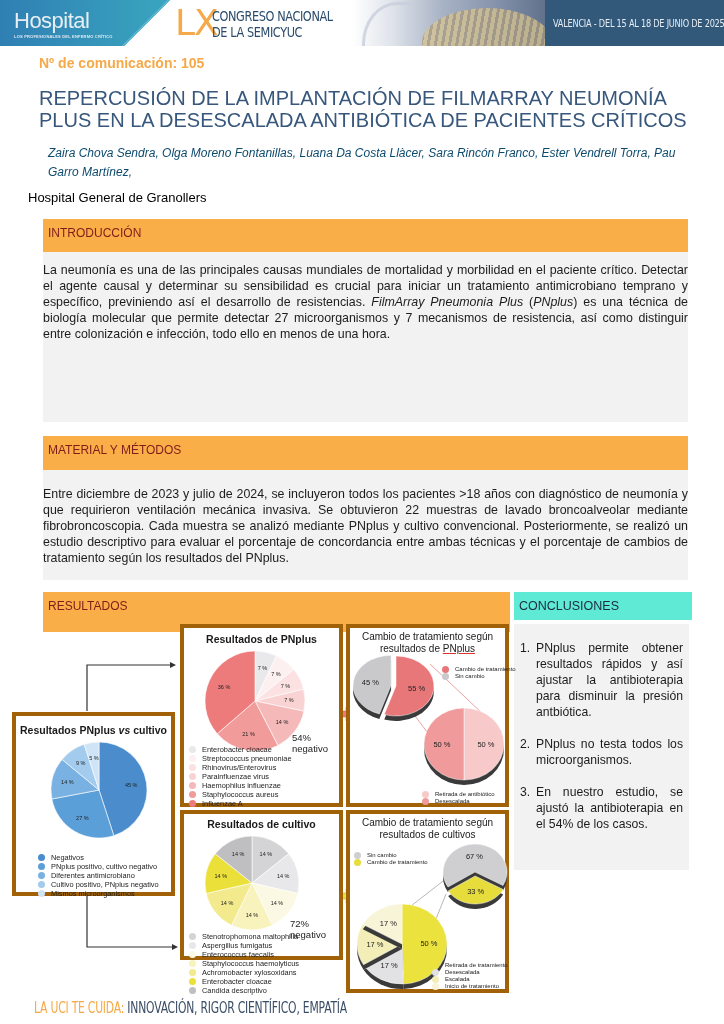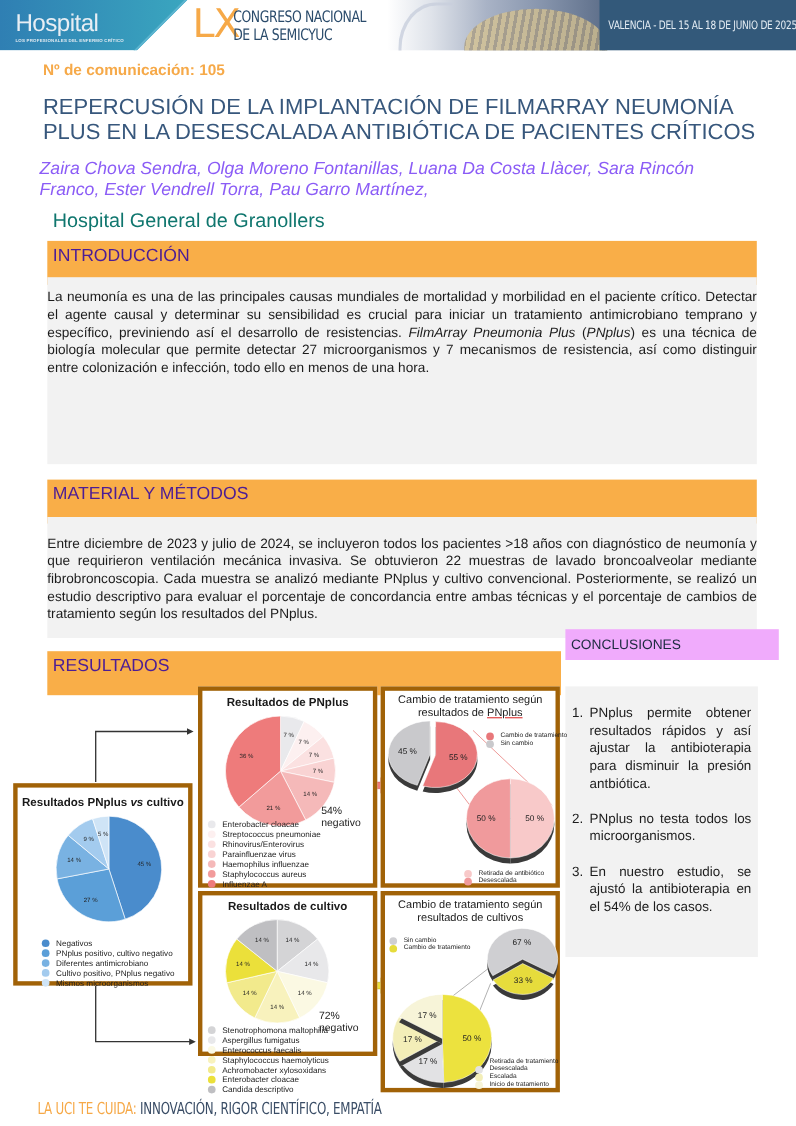--- a/index.html
+++ b/index.html
@@ -11,26 +11,26 @@
   .logo-sub { position: absolute; left: 14px; top: 34px; color: #dfe9f1; font-size: 4px; font-weight: bold; letter-spacing: 0.2px; }
   .lx { position: absolute; left: 175px; top: 3px; color: #f6a948; font-family: "DejaVu Sans", sans-serif; font-size: 36px; font-weight: normal; line-height: 40px; letter-spacing: -1px; }
   .congreso { position: absolute; left: 212px; top: 8px; color: #2a4b6b; font-family: "DejaVu Sans", sans-serif; font-size: 14.5px; line-height: 16px; letter-spacing: -0.5px; transform: scaleX(0.78); transform-origin: left top; }
   .hdr-photo { position: absolute; left: 352px; top: 0; width: 200px; height: 46px; background: linear-gradient(90deg, #ffffff 0%, #dfe3ea 20%, #a9b3c6 45%, #8795ad 70%, #5c6d88 100%); }
   .hdr-photo .arch { position: absolute; left: 70px; top: 8px; width: 130px; height: 70px; border-radius: 60% 60% 0 0; background: repeating-linear-gradient(100deg, #d8c38e 0 4px, #a89a7e 4px 7px); opacity: 0.75; }
   .hdr-photo .arch2 { position: absolute; left: 10px; top: 2px; width: 50px; height: 60px; border-radius: 70% 0 0 0; border-top: 3px solid #c8cfdd; border-left: 3px solid #c8cfdd; opacity: 0.8; }
   .hdr-dark { position: absolute; left: 545px; top: 0; width: 179px; height: 46px; background: #33597a; }
   .hdr-date { position: absolute; left: 553px; top: 17px; color: #e5edf4; font-family: "DejaVu Sans", sans-serif; font-size: 10.5px; letter-spacing: -0.3px; transform: scaleX(0.78); transform-origin: left top; white-space: nowrap; }
   .comm { position: absolute; left: 39px; top: 55px; color: #f6a948; font-size: 14px; font-weight: bold; }
   .title { position: absolute; left: 39px; top: 87px; width: 660px; color: #37577c; font-size: 20px; line-height: 22px; }
-  .authors { position: absolute; left: 36px; top: 144px; width: 650px; color: #8b5cf6; font-size: 16px; font-style: italic; line-height: 19px; }
-  .hospital { position: absolute; left: 48px; top: 190px; color: #0f766e; font-size: 18px; }
-  .sec-hdr { position: absolute; background: #f9ae48; color: #4c1d95; font-size: 16px; padding-left: 5px; line-height: 28px; height: 40px; }
+  .authors { position: absolute; left: 48px; top: 144px; width: 650px; color: #0c4a6e; font-size: 12px; font-style: italic; line-height: 19px; }
+  .hospital { position: absolute; left: 28px; top: 190px; color: #000000; font-size: 13px; }
+  .sec-hdr { position: absolute; background: #f9ae48; color: #7f1d1d; font-size: 12px; padding-left: 5px; line-height: 28px; height: 40px; }
   .sec-body { position: absolute; background: #f2f2f2; padding: 10px 0 0 0; color: #1c1c1c; font-size: 12.4px; line-height: 16px; text-align: justify; }
   .sec-body p { margin-bottom: 16px; }
-  .concl-hdr { position: absolute; left: 514px; top: 572px; width: 194px; height: 28px; background: #f0abfc; color: #1d2b40; font-size: 12.5px; padding-left: 5px; line-height: 28px; }
+  .concl-hdr { position: absolute; left: 514px; top: 592px; width: 178px; height: 28px; background: #5eead4; color: #1d2b40; font-size: 12.5px; padding-left: 5px; line-height: 28px; }
   .concl-body { position: absolute; left: 514px; top: 624px; width: 175px; height: 246px; background: #f2f2f2; padding: 16px 6px 0 6px; }
   .concl-body ol { list-style: none; }
   .concl-body li { display: flex; font-size: 12.2px; line-height: 16px; color: #1c1c1c; margin-bottom: 16px; }
   .concl-body li .num { width: 16px; flex: none; }
   .concl-body li .txt { text-align: justify; flex: 1; }
   .panel { position: absolute; background: #ffffff; border: 4px solid #a16207; }
   .panel-title { position: absolute; left: 0; width: 100%; text-align: center; font-size: 10.5px; font-weight: bold; color: #1a1a1a; }
   .panel-title.light { font-weight: normal; font-size: 10px; line-height: 12px; }
   .legend { position: absolute; font-size: 7.4px; color: #1c1c1c; line-height: 9px; }
   .legend .row { display: flex; align-items: center; white-space: nowrap; }

